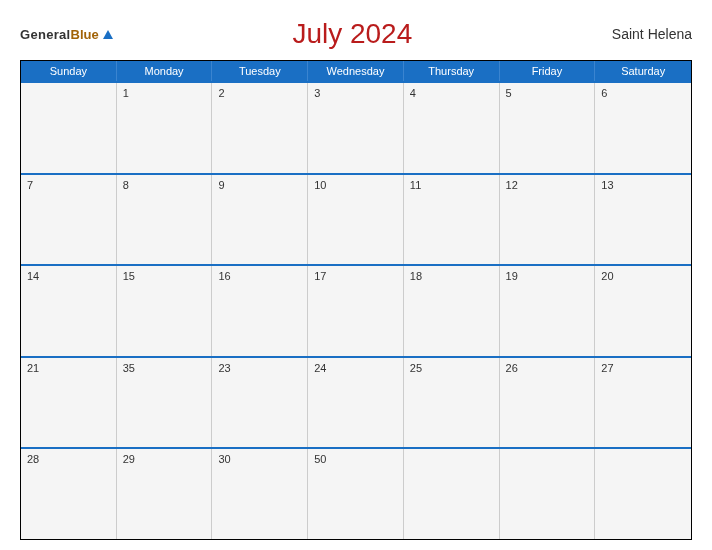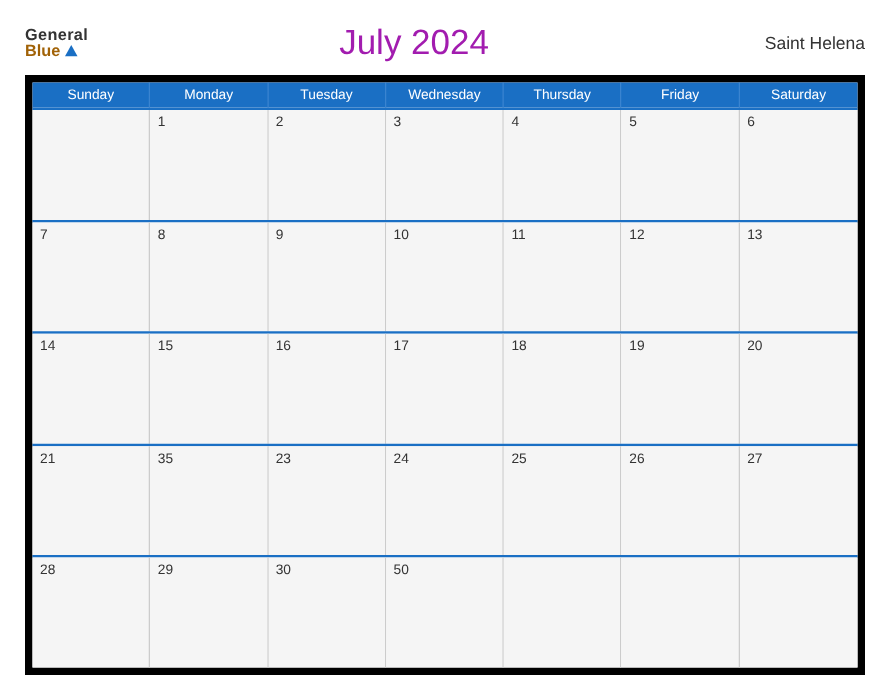--- a/index.html
+++ b/index.html
@@ -18,21 +18,21 @@
       flex-direction: column;
     }
     .header {
       display: flex;
       align-items: center;
       justify-content: space-between;
       margin-bottom: 10px;
     }
     .logo-area {
       display: flex;
-      flex-direction: column;
+      flex-direction: row;
       align-items: flex-start;
       line-height: 1;
     }
     .logo-general {
       font-size: 13px;
       color: #333;
       font-weight: bold;
       letter-spacing: 0.3px;
     }
     .logo-blue {
@@ -47,34 +47,34 @@
       width: 0;
       height: 0;
       border-left: 5px solid transparent;
       border-right: 5px solid transparent;
       border-bottom: 9px solid #1a6fc4;
       display: inline-block;
       margin-left: 2px;
     }
     .month-title {
       font-size: 28px;
-      color: #a21caf;
+      color: #b91c1c;
       font-weight: normal;
       text-align: center;
       flex: 1;
     }
     .location {
       font-size: 14px;
       color: #333;
       text-align: right;
       min-width: 100px;
     }
     .calendar {
       flex: 1;
-      border: 6px solid #000000;
+      border: 1px solid #000000;
       display: flex;
       flex-direction: column;
     }
     .day-headers {
       display: grid;
       grid-template-columns: repeat(7, 1fr);
       background: #1a6fc4;
     }
     .day-header {
       color: #fff;

